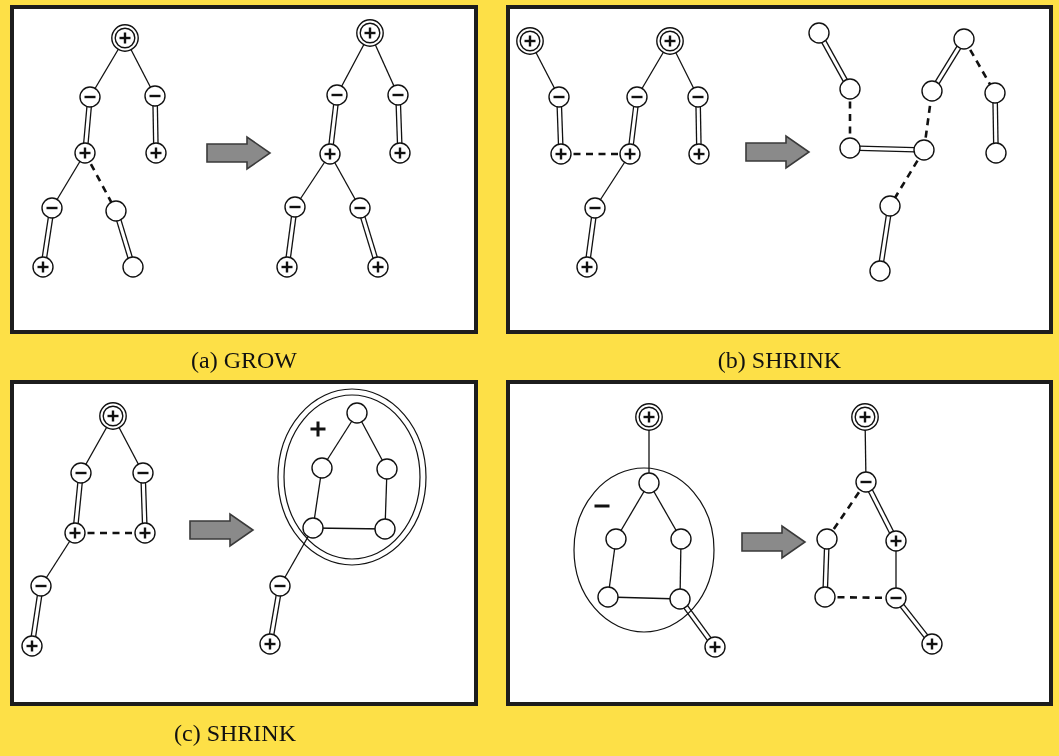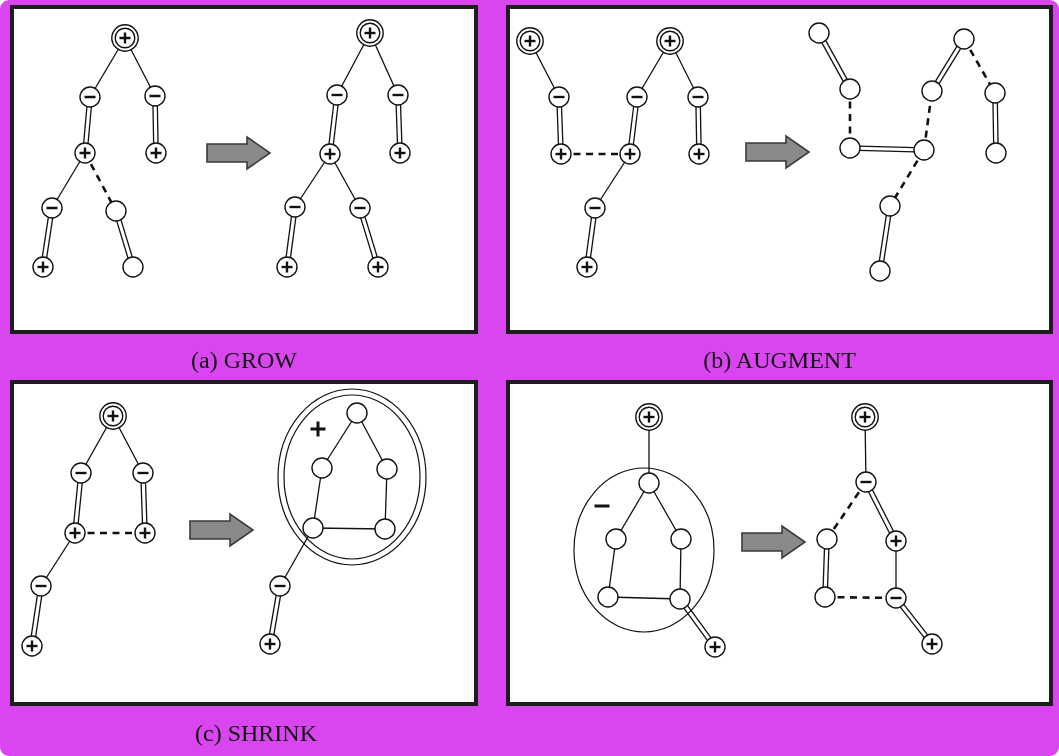--- a/index.html
+++ b/index.html
@@ -1,28 +1,28 @@
 <!DOCTYPE html>
 <html><head>
 <meta charset="utf-8">
 <style>
   html,body{margin:0;padding:0;background:#ffffff;}
-  #figure{position:relative;width:1059px;height:756px;background:#d946ef;overflow:hidden;
-          font-family:"Liberation Serif", serif;border-radius:9px;}
+  #figure{position:relative;width:1059px;height:756px;background:#fde047;overflow:hidden;
+          font-family:"Liberation Serif", serif;}
   .panel-svg{position:absolute;}
   .caption{position:absolute;text-align:center;font-size:24px;line-height:30px;color:#111111;
            font-family:"Liberation Serif", serif;}
 </style>
 </head>
 <body>
 
 <div id="figure">
   <div class="caption" style="left: 10px; top: 345px; width: 468px;">(a) GROW</div>
-  <div class="caption" style="left: 506px; top: 345px; width: 547px;">(b) AUGMENT</div>
-  <div class="caption" style="left: 22px; top: 718px; width: 468px;">(c) SHRINK</div>
+  <div class="caption" style="left: 506px; top: 345px; width: 547px;">(b) SHRINK</div>
+  <div class="caption" style="left: 1px; top: 718px; width: 468px;">(c) SHRINK</div>
 <svg width="468" height="329" viewBox="0 0 468 329" class="panel-svg" style="left: 10px; top: 5px;">
       <rect x="2" y="2" width="464" height="325" fill="#ffffff" stroke="#1d1d1d" stroke-width="4"></rect>
       <line x1="115" y1="33" x2="80" y2="92" stroke="#111111" stroke-width="1.3"></line>
       <line x1="115" y1="33" x2="145" y2="91" stroke="#111111" stroke-width="1.3"></line>
       <g>
         <line x1="77.80871704830818" y1="91.80434973645609" x2="72.80871704830818" y2="147.8043497364561" stroke="#111111" stroke-width="1.3"></line>
         <line x1="82.19128295169182" y1="92.19565026354391" x2="77.19128295169182" y2="148.1956502635439" stroke="#111111" stroke-width="1.3"></line>
       </g>
       <g>
         <line x1="142.80033848757796" y1="91.03859055284951" x2="143.80033848757796" y2="148.0385905528495" stroke="#111111" stroke-width="1.3"></line>

